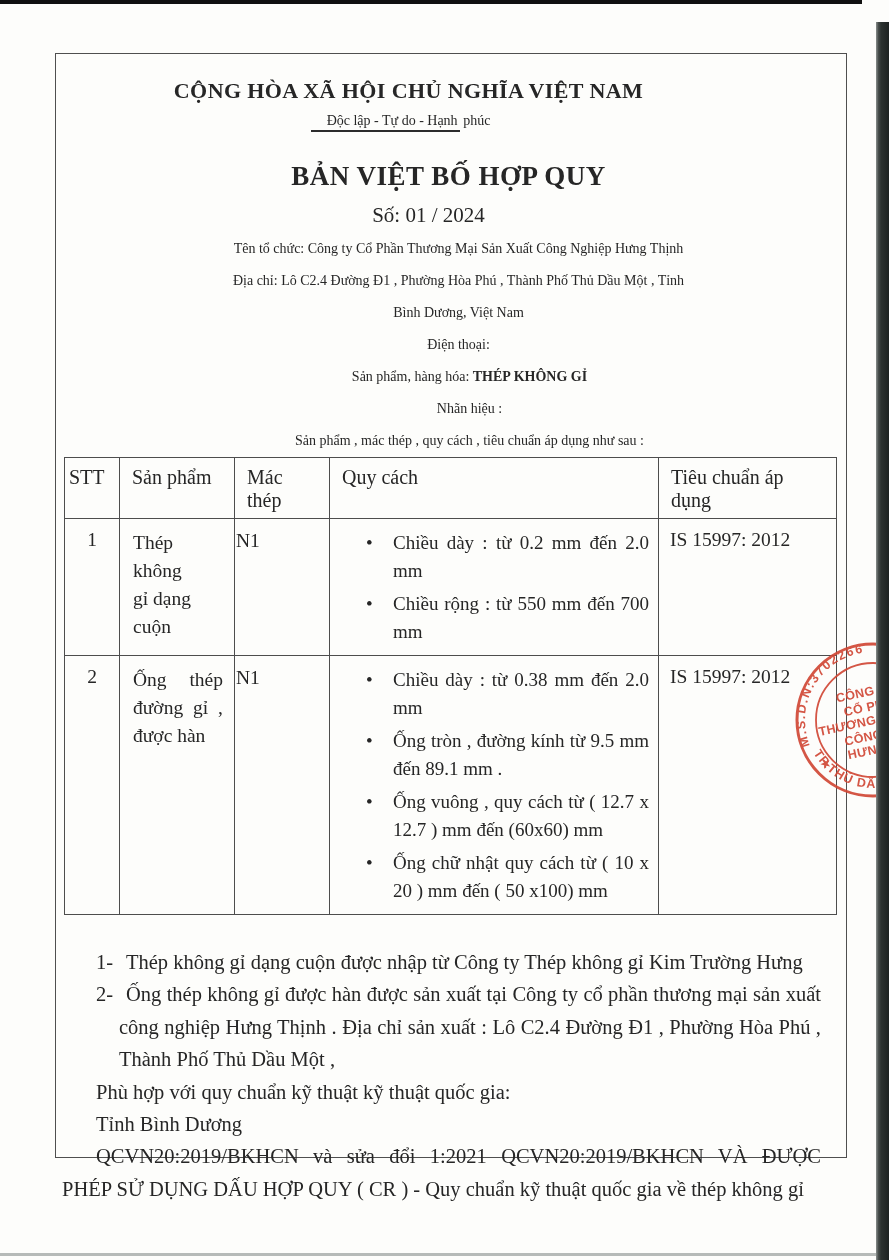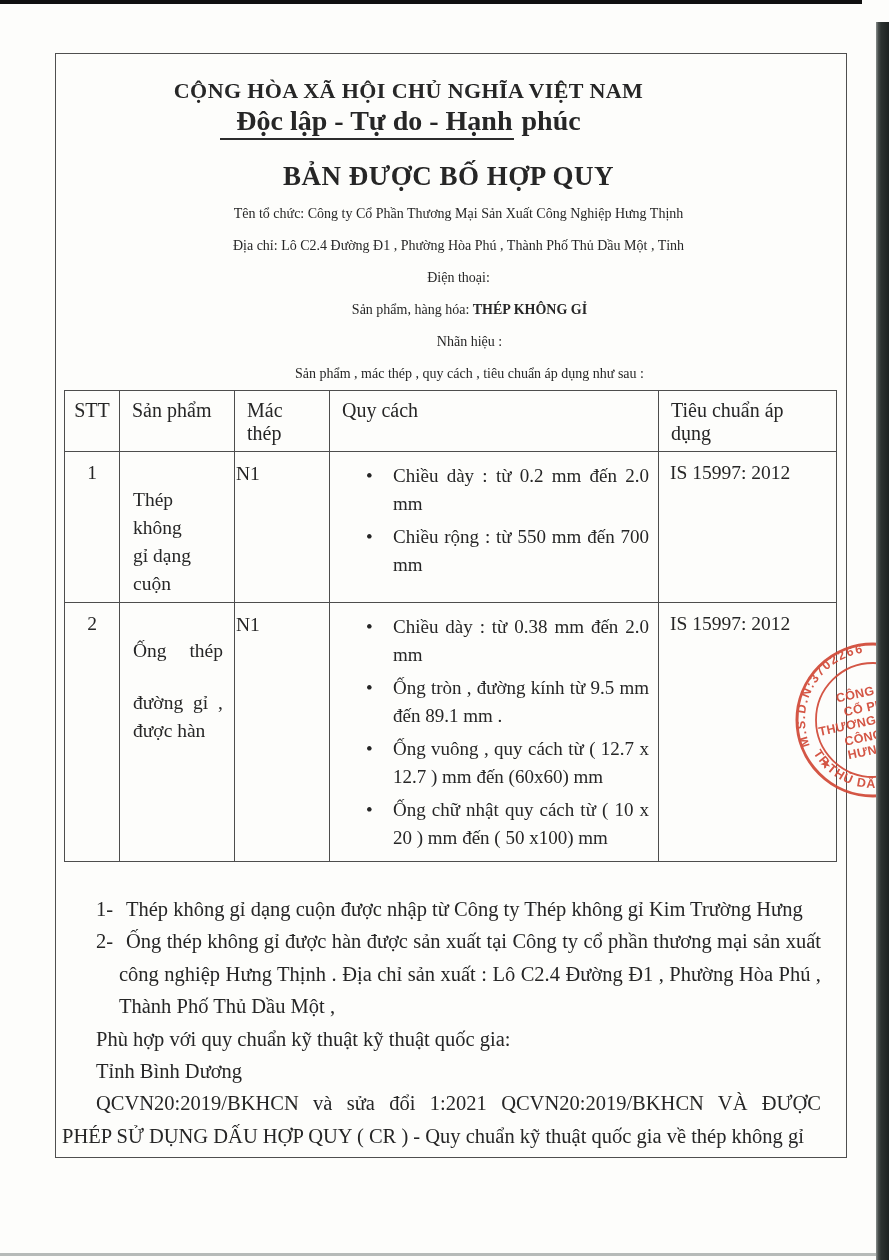--- a/index.html
+++ b/index.html
@@ -20,41 +20,41 @@
 
   
   .border-box{
     position:absolute;left:55px;top:53px;width:792px;height:1105px;
     border:1.6px solid #4f4f4f;box-sizing:border-box;
     padding:0 25px 0 40px;z-index:5;
   }
 
   .center{text-align:center;}
   .national{margin:24px 100px 0 0;font-size:22px;font-weight:bold;letter-spacing:.4px;line-height:26px;}
-  .motto{margin:5px 100px 0 0;font-size:28px;font-weight:bold;line-height:24px;}
+  .motto{margin:5px 100px 0 0;font-size:14px;font-weight:normal;line-height:24px;}
   .motto .u{border-bottom:2.4px solid #2c2c2c;padding-left:16px;margin-left:-16px;padding-bottom:2px;padding-right:2px;}
   .doc-title{margin:27px 20px 0 0;font-size:27px;font-weight:bold;letter-spacing:.5px;line-height:33px;}
   .doc-number{margin:9px 60px 0 0;font-size:21px;line-height:26px;}
 
   .info{margin-top:5px;font-size:14px;line-height:32px;text-align:center;}
   .info .ind{margin-left:22px;}
   .bold{font-weight:bold;}
 
   table.spec{border-collapse:collapse;table-layout:fixed;width:772px;margin-left:-32px;margin-top:0;}
   table.spec th,table.spec td{border:1.6px solid #4d4d4d;vertical-align:top;font-weight:normal;}
   table.spec th{font-size:20px;padding:8px 10px 6px 12px;text-align:left;height:42px;box-sizing:border-box;}
-  table.spec th.c{text-align:center;padding-left:4px;padding-right:4px;}
+  table.spec th.c{text-align:left;padding-left:4px;padding-right:4px;}
   tr.row1{height:93px;} tr.row2{height:240px;}
   td.stt{text-align:center;padding-top:10px;font-size:19.5px;}
   td.prod{padding:10px 11px 4px 13px;font-size:19.5px;}
   td.prod .pl{line-height:28px;}
   td.grade{text-align:left;padding-top:11px;font-size:19.5px;}
   td.spec-col{padding:10px 9px 4px 0;}
   td.std{padding:10px 6px 4px 11px;font-size:19.5px;}
-  .just{text-align:justify;text-align-last:justify;margin-top:24px;}
+  .just{text-align:justify;text-align-last:justify;}
   ul.bullets{margin:0;padding:0;list-style:none;}
   ul.bullets li{position:relative;margin:0 0 5px 30px;padding-left:33px;font-size:19px;line-height:28px;text-align:justify;}
   ul.bullets li .bdot{position:absolute;left:6px;top:0;font-size:19px;}
 
   .notes{margin-top:31px;font-size:20.5px;}
   .note-line{display:flex;line-height:32.4px;}
   .note-line .marker{flex:none;width:30px;}
   .note-line .ntext{flex:1;}
   .note-line.ind2{margin-left:23px;}
   .note-line.indneg{margin-left:-34px;}
@@ -73,26 +73,28 @@
 <body>
 
 <div class="page">
 
   <div class="border-box">
 
     <div class="center national">CỘNG HÒA XÃ HỘI CHỦ NGHĨA VIỆT NAM</div>
 
     <div class="center motto"><span class="u">Độc lập - Tự do - Hạnh</span><span> phúc</span></div>
 
-    <div class="center doc-title">BẢN ĐƯỢC BỐ HỢP QUY</div>
-
+    <div class="center doc-title">BẢN VIỆT BỐ HỢP QUY</div>
+
+    <div class="center doc-number">Số: 01 / 2024</div>
 
     <div class="info">
       <div>Tên tổ chức: Công ty Cổ Phần Thương Mại Sản Xuất Công Nghiệp Hưng Thịnh</div>
       <div>Địa chỉ: Lô C2.4 Đường Đ1 , Phường Hòa Phú , Thành Phố Thủ Dầu Một , Tỉnh</div>
+      <div>Bình Dương, Việt Nam</div>
       <div>Điện thoại:</div>
       <div class="ind"><span>Sản phẩm, hàng hóa: </span><span class="bold">THÉP KHÔNG GỈ</span></div>
       <div class="ind">Nhãn hiệu :</div>
       <div class="ind">Sản phẩm , mác thép , quy cách , tiêu chuẩn áp dụng như sau :</div>
     </div>
 
     <table class="spec">
       <colgroup>
         <col style="width:55px">
           <col style="width:115px">

